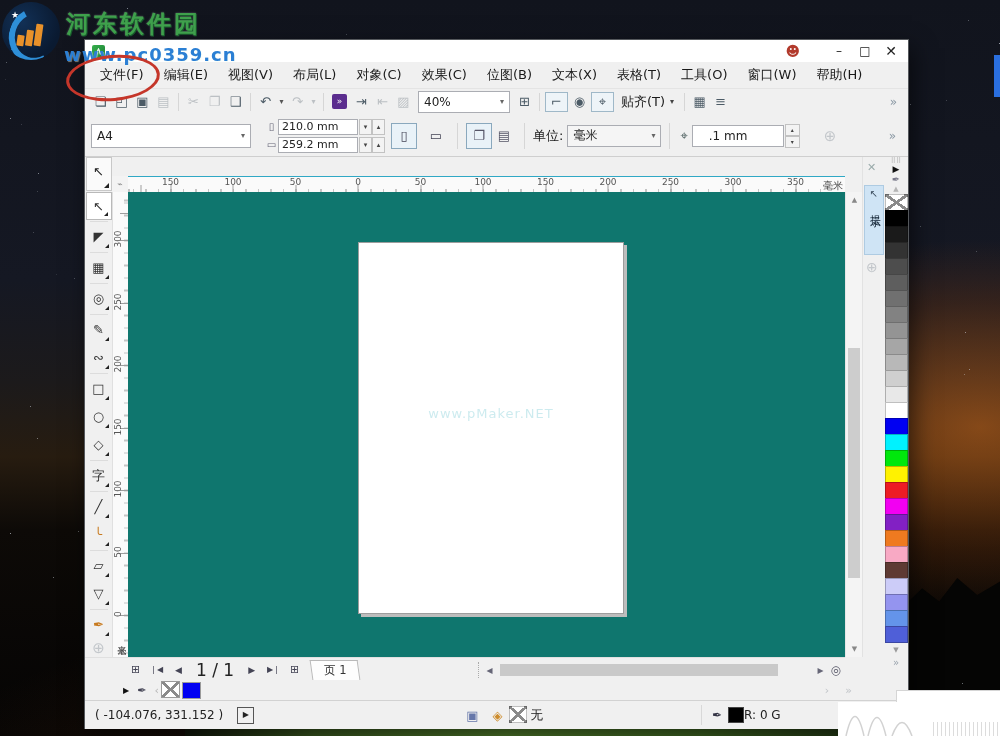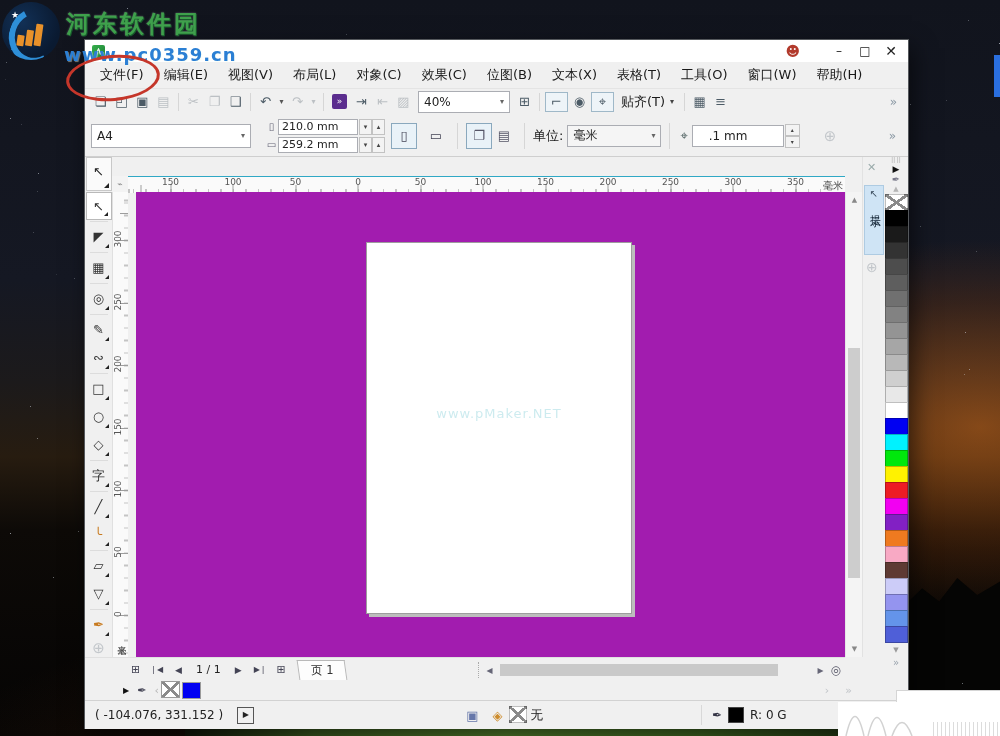--- a/index.html
+++ b/index.html
@@ -112,21 +112,21 @@
   
   #toolbox{position:absolute;left:0;top:152px;width:27px;height:488px;background:#f0f0f0;border-right:1px solid #e0e0e0;display:flex;flex-direction:column;align-items:center;}
   .tool{position:relative;width:26px;height:28px;text-align:center;flex:none;}
   .tool .tg{line-height:28px;font-size:13px;color:#333;}
   .tool .fly{position:absolute;right:3px;bottom:3px;border-left:4px solid transparent;border-bottom:4px solid #222;}
   .tool.tact{background:#fff;border:1px solid #b9b9b9;box-sizing:border-box;}
   .xsep{width:18px;height:1px;background:#dcdcdc;margin:1px 0;flex:none;}
   #tbx-plus{margin-top:auto;color:#c3c7cb;font-size:15px;}
   #tbx-ovf{color:#9aa4ae;font-size:11px;margin:4px 0 6px;}
   
-  #canvas{position:absolute;left:51px;top:152px;width:717px;height:465px;background:#a21caf;overflow:hidden;}
+  #canvas{position:absolute;left:43px;top:152px;width:717px;height:465px;background:#0f766e;overflow:hidden;}
   #page{position:absolute;left:230px;top:50px;width:264px;height:370px;background:#fff;border:1px solid #9d9d9d;box-shadow:3px 3px 0 0 #bdbdbd;}
   #page-wm{position:absolute;left:0;right:0;top:44%;text-align:center;font-size:13px;color:rgba(130,205,215,.40);letter-spacing:1px;}
   
   #vscroll{position:absolute;left:760px;top:152px;width:17px;height:465px;background:#f4f4f4;border-left:1px solid #e6e6e6;}
   #vscroll .arr{position:absolute;left:0;width:17px;text-align:center;font-size:7px;color:#888;}
   #vthumb{position:absolute;left:2px;top:156px;width:12px;height:230px;background:#cdcdcd;}
   
   #docker{position:absolute;left:777px;top:117px;width:22px;height:500px;background:#f0f0f0;border-left:1px solid #e2e2e2;}
   #dkclose{position:absolute;top:4px;left:4px;font-size:11px;color:#9aa;}
   #hints-tab{position:absolute;top:28px;left:1px;width:20px;height:70px;background:#cfe4f5;border:1px solid #aecbe2;box-sizing:border-box;text-align:center;}
@@ -145,21 +145,21 @@
      linear-gradient(to top right,transparent 44%,#8a8a8a 44%,#8a8a8a 56%,transparent 56%),
      linear-gradient(to bottom right,transparent 44%,#8a8a8a 44%,#8a8a8a 56%,transparent 56%),#fff;}
   #pal-down{font-size:7px;color:#9a9a9a;margin-top:3px;}
   #pal-ovf{font-size:10px;color:#9aa4ae;margin-top:3px;}
   
   #pagenav{position:absolute;left:0;top:617px;width:760px;height:23px;background:#f0f0f0;border-top:1px solid #e0e0e0;display:flex;align-items:center;font-size:11px;color:#333;}
   .pn{flex:none;text-align:center;color:#445;}
   #pn-add1{margin-left:46px;font-size:11px;}
   #pn-first{margin-left:10px;font-size:8px;}
   #pn-prev{margin-left:12px;font-size:9px;}
-  #pn-pos{margin:0 14px;font-size:11px;color:#222;}
+  #pn-pos{margin:0 14px;font-size:17px;color:#222;}
   #pn-next{font-size:9px;}
   #pn-last{margin-left:12px;font-size:8px;}
   #pn-add2{margin-left:10px;font-size:11px;}
   #pagetab{margin-left:12px;height:19px;line-height:19px;padding:0 12px;background:#fdfdfd;border:1px solid #b9b9b9;border-bottom:none;transform:skewX(8deg);font-size:11.5px;}
   #pagetab span{display:inline-block;transform:skewX(-8deg);}
   #pn-dots{margin-left:auto;width:3px;height:16px;border-left:1px dotted #aaa;}
   #hs-left{font-size:12px;color:#667;margin:0 2px 0 4px;}
   #hstrack{width:320px;height:14px;background:#f0f0f0;position:relative;}
   #hsthumb{position:absolute;left:6px;top:1px;width:278px;height:12px;background:#c9c9c9;}
   #hs-right{font-size:12px;color:#667;margin:0 3px;}
@@ -176,21 +176,21 @@
   #status{position:absolute;left:0;top:660px;width:823px;height:28px;background:#f0f0f0;border-top:1px solid #d2d2d2;display:flex;align-items:center;font-size:12px;color:#222;}
   #st-coords{margin-left:10px;white-space:nowrap;}
   #st-play{margin-left:14px;width:15px;height:15px;border:1px solid #555;text-align:center;line-height:14px;font-size:8px;color:#222;}
   #st-frame{margin-left:212px;font-size:13px;color:#67a;}
   #st-fill-ico{margin-left:14px;font-size:13px;color:#cd8c2c;}
   #st-fillsw{width:16px;height:15px;margin-left:6px;}
   #st-none{margin-left:4px;font-size:12.5px;}
   #st-div{width:1px;height:20px;background:#d8d8d8;margin-left:158px;}
   #st-pen{margin-left:10px;font-size:12px;color:#334;}
   #st-outsw{width:14px;height:14px;background:#000;margin-left:6px;border:1px solid #444;}
-  #st-rgb{margin-left:6px;white-space:nowrap;}
+  #st-rgb{white-space:nowrap;}
   
   #ovl-a{position:absolute;left:896px;top:690px;width:104px;height:46px;background:#fff;border-left:1px solid #d5d5d5;border-top:1px solid #d5d5d5;z-index:20;}
   #ovl-a .hatch{position:absolute;right:0;bottom:0;width:100px;height:15px;
     background:repeating-linear-gradient(90deg,#dcdcdc 0 1px,transparent 1px 4px);}
   #ovl-b{position:absolute;left:838px;top:702px;width:92px;height:34px;background:#fff;z-index:20;}
 </style>
 </head>
 <body>
 
 <div id="desktop">

